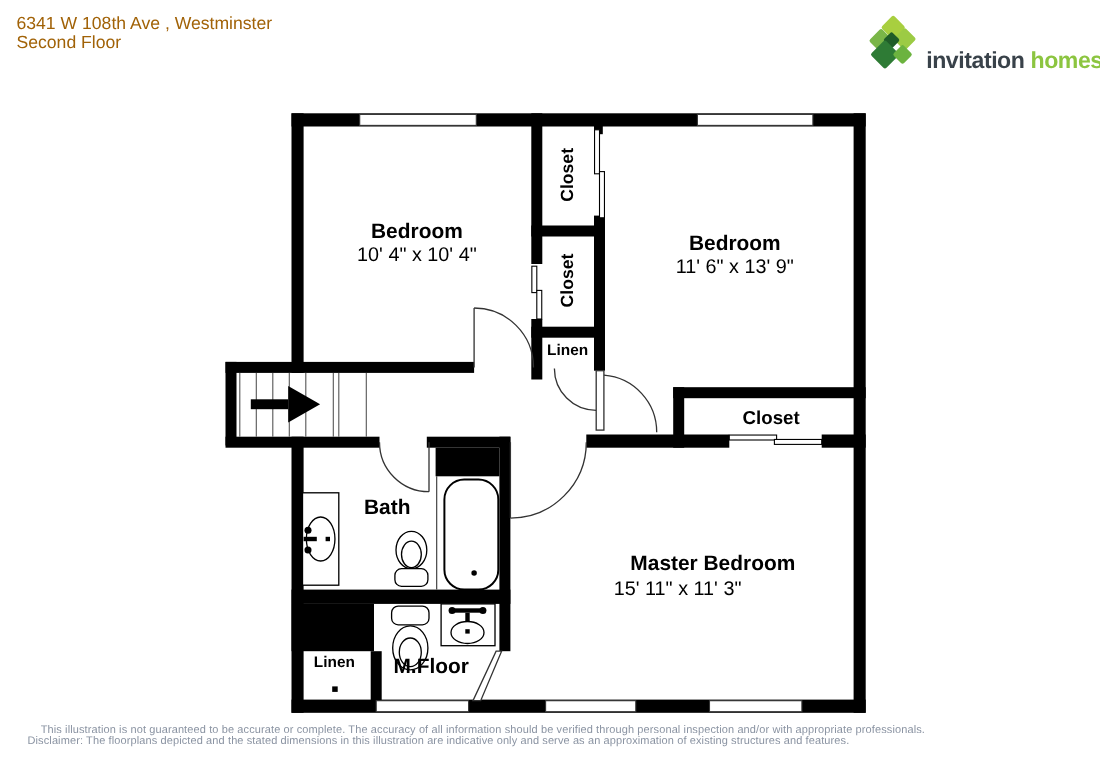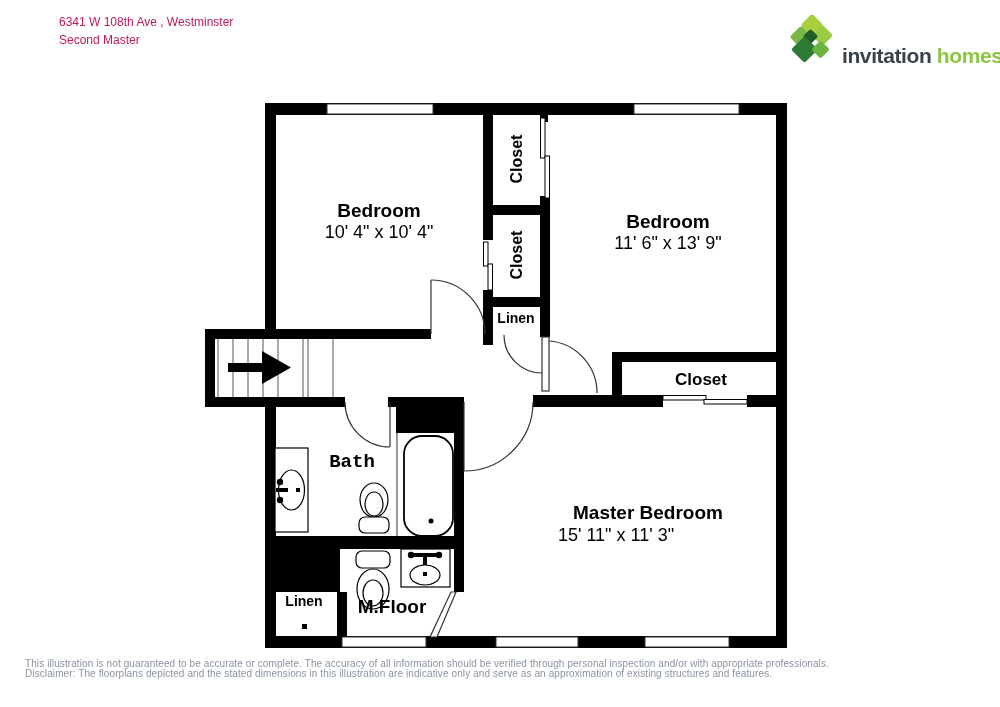--- a/index.html
+++ b/index.html
@@ -1,18 +1,18 @@
 <!DOCTYPE html>
 <html><head>
 <meta charset="utf-8">
 <style>
   html,body{margin:0;padding:0;background:#ffffff;}
   .page{position:relative;width:1000px;height:707px;background:#fff;overflow:hidden;
         font-family:"Liberation Sans",sans-serif;color:#000;}
-  .hdr{position:absolute;left:15px;top:13px;font-size:12px;line-height:18px;color:#be185d;margin-left:44px;}
+  .hdr{position:absolute;left:15px;top:13px;font-size:16px;line-height:18px;color:#a16207;}
   
   .logo{position:absolute;left:792px;top:14px;width:200px;height:52px;}
   .mark{position:absolute;left:0;top:0;width:44px;height:52px;}
   .dm{position:absolute;transform:rotate(45deg);border-radius:2px;}
   .brand{position:absolute;left:50px;top:30px;font-size:21px;font-weight:bold;letter-spacing:-0.4px;white-space:nowrap;}
   
   svg.plan{position:absolute;left:0;top:0;}
   
   .lab{position:absolute;transform:translate(-50%,-50%);white-space:nowrap;text-align:center;}
   .vlab{position:absolute;transform:translate(-50%,-50%) rotate(-90deg);white-space:nowrap;}
@@ -23,21 +23,21 @@
   .mid{font-size:17px;font-weight:bold;}
   .foot{position:absolute;left:25px;font-size:10px;color:#8a93a2;letter-spacing:0.1px;}
 </style>
 </head>
 <body>
 
 <div class="page">
 
   <div class="hdr">
     <div>6341 W 108th Ave , Westminster</div>
-    <div>Second Master</div>
+    <div>Second Floor</div>
   </div>
 
   <div class="logo">
     <div class="mark">
       <div class="dm" style="left:12px;top:3px;width:16px;height:16px;background:#a8cf3f;"></div>
       <div class="dm" style="left:1px;top:15px;width:16px;height:16px;background:#7ab648;"></div>
       <div class="dm" style="left:23px;top:14px;width:15px;height:15px;background:#9ccb44;"></div>
       <div class="dm" style="left:13px;top:17px;width:11px;height:11px;background:#1f5c28;"></div>
       <div class="dm" style="left:3px;top:26px;width:19px;height:19px;background:#2e7b35;"></div>
       <div class="dm" style="left:22px;top:29px;width:13px;height:13px;background:#6cb33f;"></div>
@@ -164,20 +164,20 @@
   <div class="lab dims" style="left:668px;top:243px;">11' 6" x 13' 9"</div>
 
   <div class="lab room" style="left:620px;top:513px;margin-left:28px;">Master Bedroom</div>
   <div class="lab dims" style="left:616px;top:535px;">15' 11" x 11' 3"</div>
 
   <div class="vlab closet" style="left:517px;top:159px;">Closet</div>
   <div class="vlab closet" style="left:517px;top:255px;">Closet</div>
   <div class="lab small" style="left:516px;top:318px;text-align:right;">Linen</div>
   <div class="lab mid" style="left:701px;top:380px;">Closet</div>
 
-  <div class="lab room" style="left:352px;top:462px;font-family:Liberation Mono, monospace;">Bath</div>
+  <div class="lab room" style="left:352px;top:462px;">Bath</div>
   <div class="lab room" style="left:392px;top:607px;">M.Floor</div>
   <div class="lab small" style="left:304px;top:601px;">Linen</div>
 
   <div class="foot" style="top:668px;">Disclaimer: The floorplans depicted and the stated dimensions in this illustration are indicative only and serve as an approximation of existing structures and features.</div>
-  <div class="foot" style="top:658px;">This illustration is not guaranteed to be accurate or complete. The accuracy of all information should be verified through personal inspection and/or with appropriate professionals.</div>
+  <div class="foot" style="top:658px;margin-left:12px;">This illustration is not guaranteed to be accurate or complete. The accuracy of all information should be verified through personal inspection and/or with appropriate professionals.</div>
 
 </div>
 
 </body></html>

